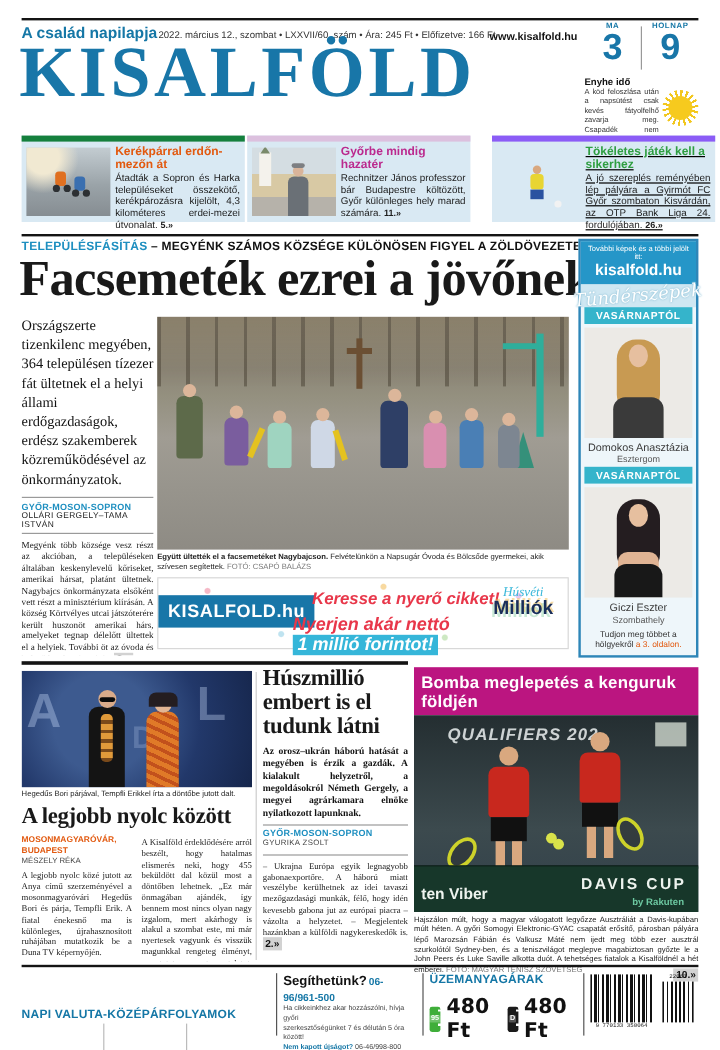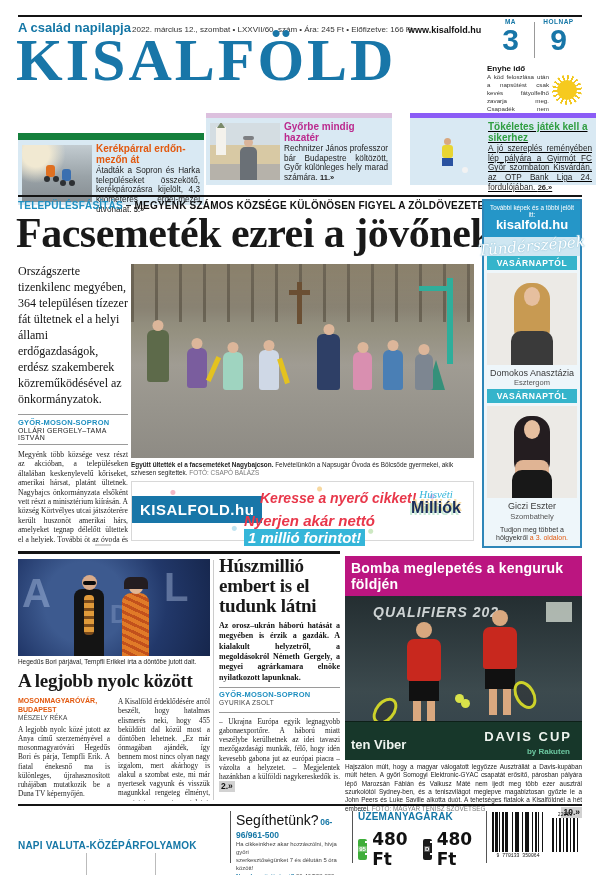--- a/index.html
+++ b/index.html
@@ -22,21 +22,21 @@
   .w-temp { color:#1876a8; font-weight:800; font-size:30px; line-height:1; }
   .w-head { font-weight:bold; font-size:8px; color:#111; margin-top:2px; }
   .w-text { line-height:1.3; text-align:justify; }
   .w-sun { float:right; width:30px; height:30px; margin:2px 0 2px 3px; border-radius:50%;
            background:repeating-conic-gradient(#f2c71d 0 8deg, transparent 8deg 20deg); position:relative; }
   .w-sun::after { content:""; position:absolute; inset:5px; border-radius:50%; background:#f6ca1e; }
   .w-ref { color:#1577a6; font-weight:bold; }
 
   
   .teaser { position:absolute; top:113px; width:186px; height:72px; background:#d9e9f3; padding:4px 4px 4px 78px; }
-  .teaser.t1 { left:18px;  border-top:7px solid #15803d;margin-top:20px; }
+  .teaser.t1 { left:18px;  border-top:5px solid #15803d; }
   .teaser.t2 { left:206px; border-top:5px solid #dcc0de; }
   .teaser.t3 { left:410px; border-top:5px solid #8b5cf6;text-decoration:underline; }
   .t-photo { position:absolute; left:4px; top:5px; width:70px; height:57px; overflow:hidden; }
   .t-title { font-weight:bold; font-size:10px; line-height:1.05; margin-bottom:1px; }
   .t1 .t-title { color:#e2590f; } .t2 .t-title { color:#bb2a8e; } .t3 .t-title { color:#2f9e41; }
   .t-body { font-size:8.2px; line-height:1.18; color:#1d1d1d; text-align:justify; }
   .t-ref { font-weight:bold; font-size:7.5px; }
 
   .ph-cyclists { background:radial-gradient(circle at 20% 15%, #f1e9d2 0 18%, transparent 40%),
                  linear-gradient(#c3ccd1,#9aa3a8 55%,#868d92); }
@@ -211,21 +211,21 @@
   .currency { position:absolute; left:18px; top:840px; width:206px; }
   .cur-row { display:flex; margin-top:2px; }
   .cur-cell { flex:1; text-align:center; border-left:1px solid #bbb; }
   .cur-cell:first-child { border-left:none; }
   .cur-label { font-size:7.5px; font-weight:bold; color:#222;margin-top:36px; }
   .cur-val { font-size:16px; font-weight:800; color:#111; font-family:"DejaVu Sans", sans-serif; letter-spacing:-.5px; }
   .up { color:#e03a2f; font-weight:bold; font-size:13px; }
   .vdiv { position:absolute; top:811px; width:1px; height:52px; background:#555; }
   .vd1 { left:230px; } .vd2 { left:352px; } .vd3 { left:486px; }
   .help { position:absolute; left:236px; top:811px; width:112px; font-size:5.9px; color:#444; line-height:1.35; }
-  .help-title { font-size:14px; font-weight:normal; color:#111; }
+  .help-title { font-size:11px; font-weight:bold; color:#111; }
   .help-phone { font-size:8.5px; font-weight:bold; color:#1577a6; }
   .blue-b { color:#1577a6; font-weight:bold; }
   .fuel { position:absolute; left:358px; top:811px; width:124px; }
   .fuel-row { display:flex; align-items:center; gap:5px; margin-top:7px; }
   .pump { position:relative; width:15px; height:21px; border-radius:2px; color:#fff; font-weight:bold; font-size:6px;
           display:flex; align-items:center; justify-content:center; }
   .pump::after { content:""; position:absolute; right:-4px; top:2px; width:4px; height:10px;
                  border:2px solid currentColor; border-left:none; border-radius:0 3px 3px 0; }
   .pump.green { background:#3fae3a; } .pump.black { background:#1a1a1a; }
   .pump .pl { position:relative; background:rgba(255,255,255,.25); padding:0 1px; border-radius:1px; }

